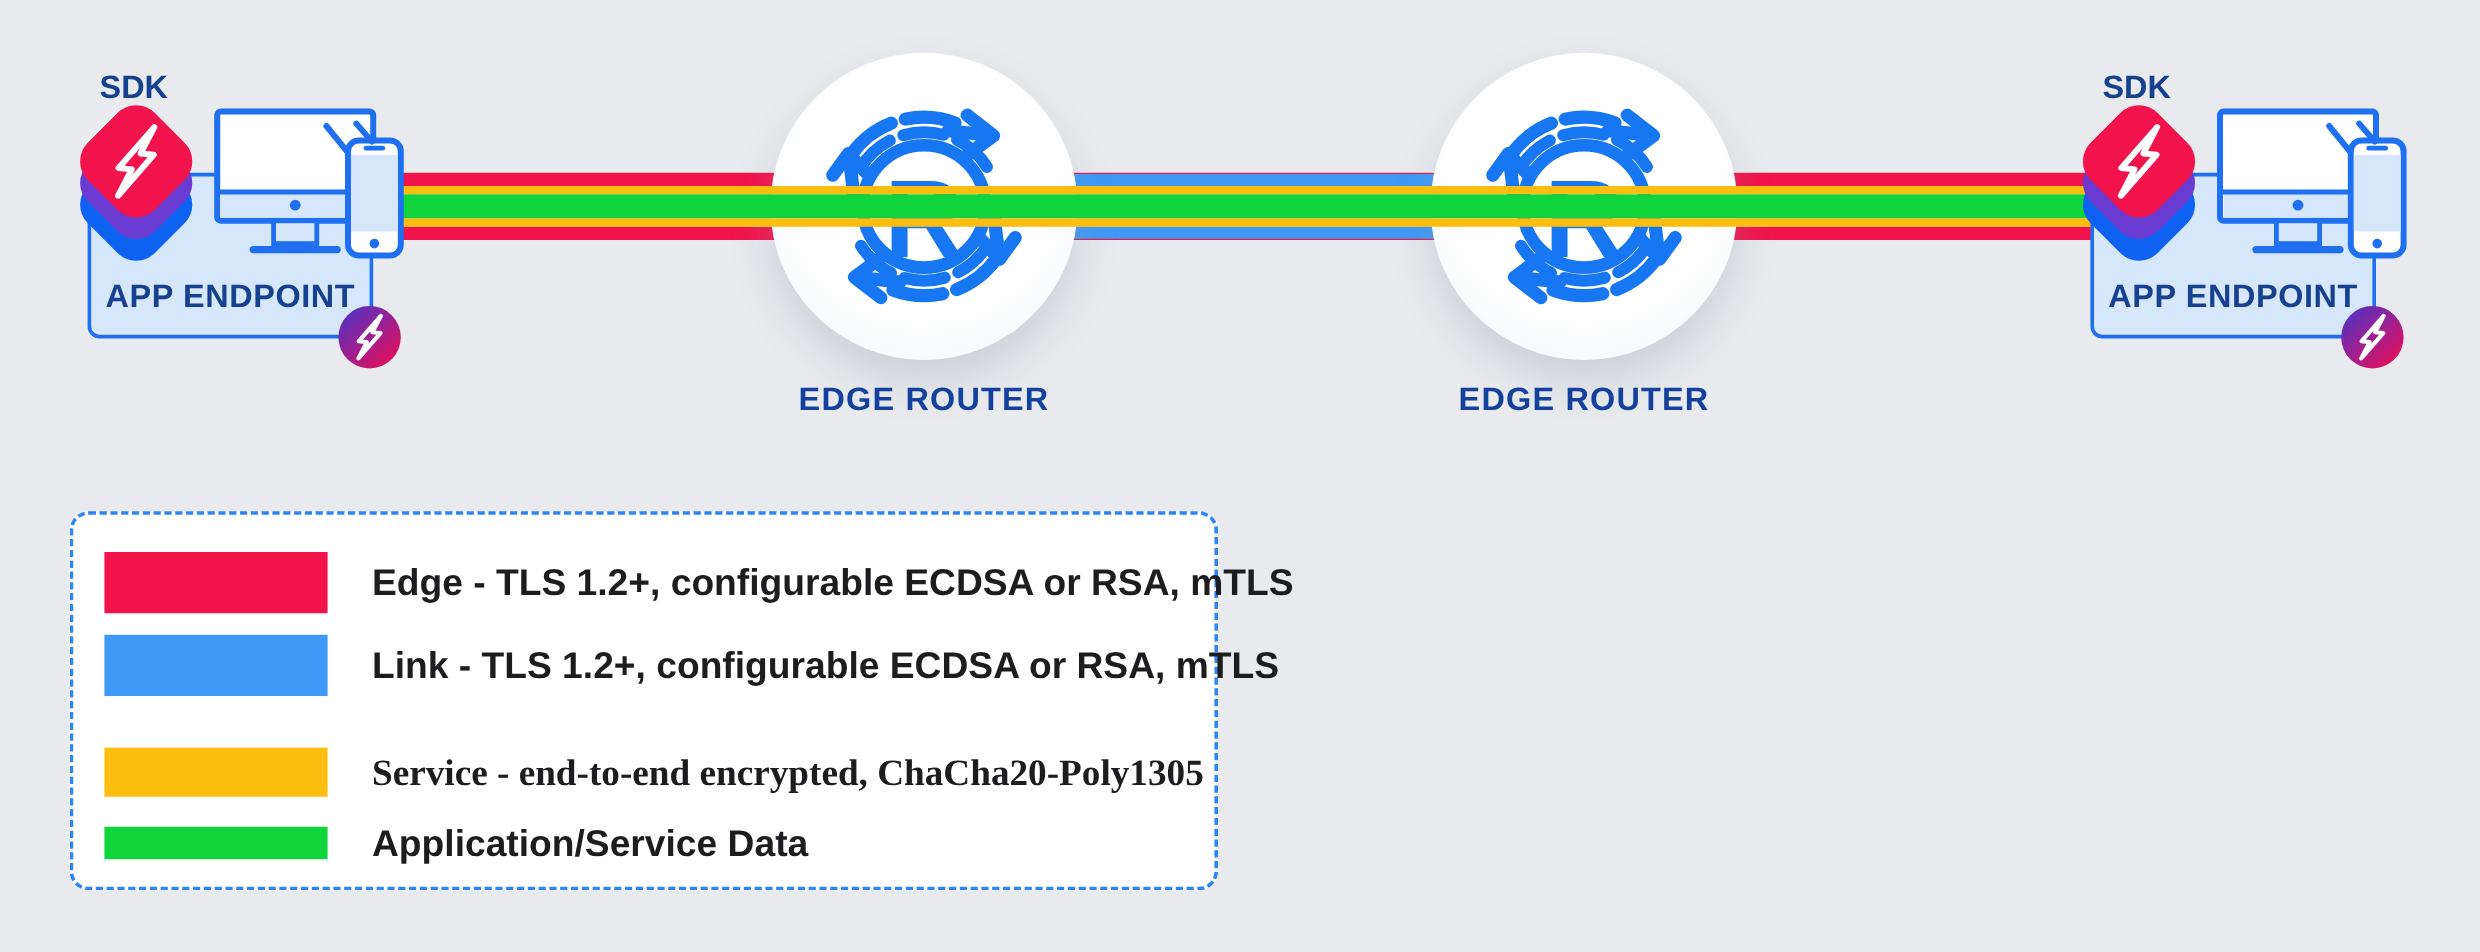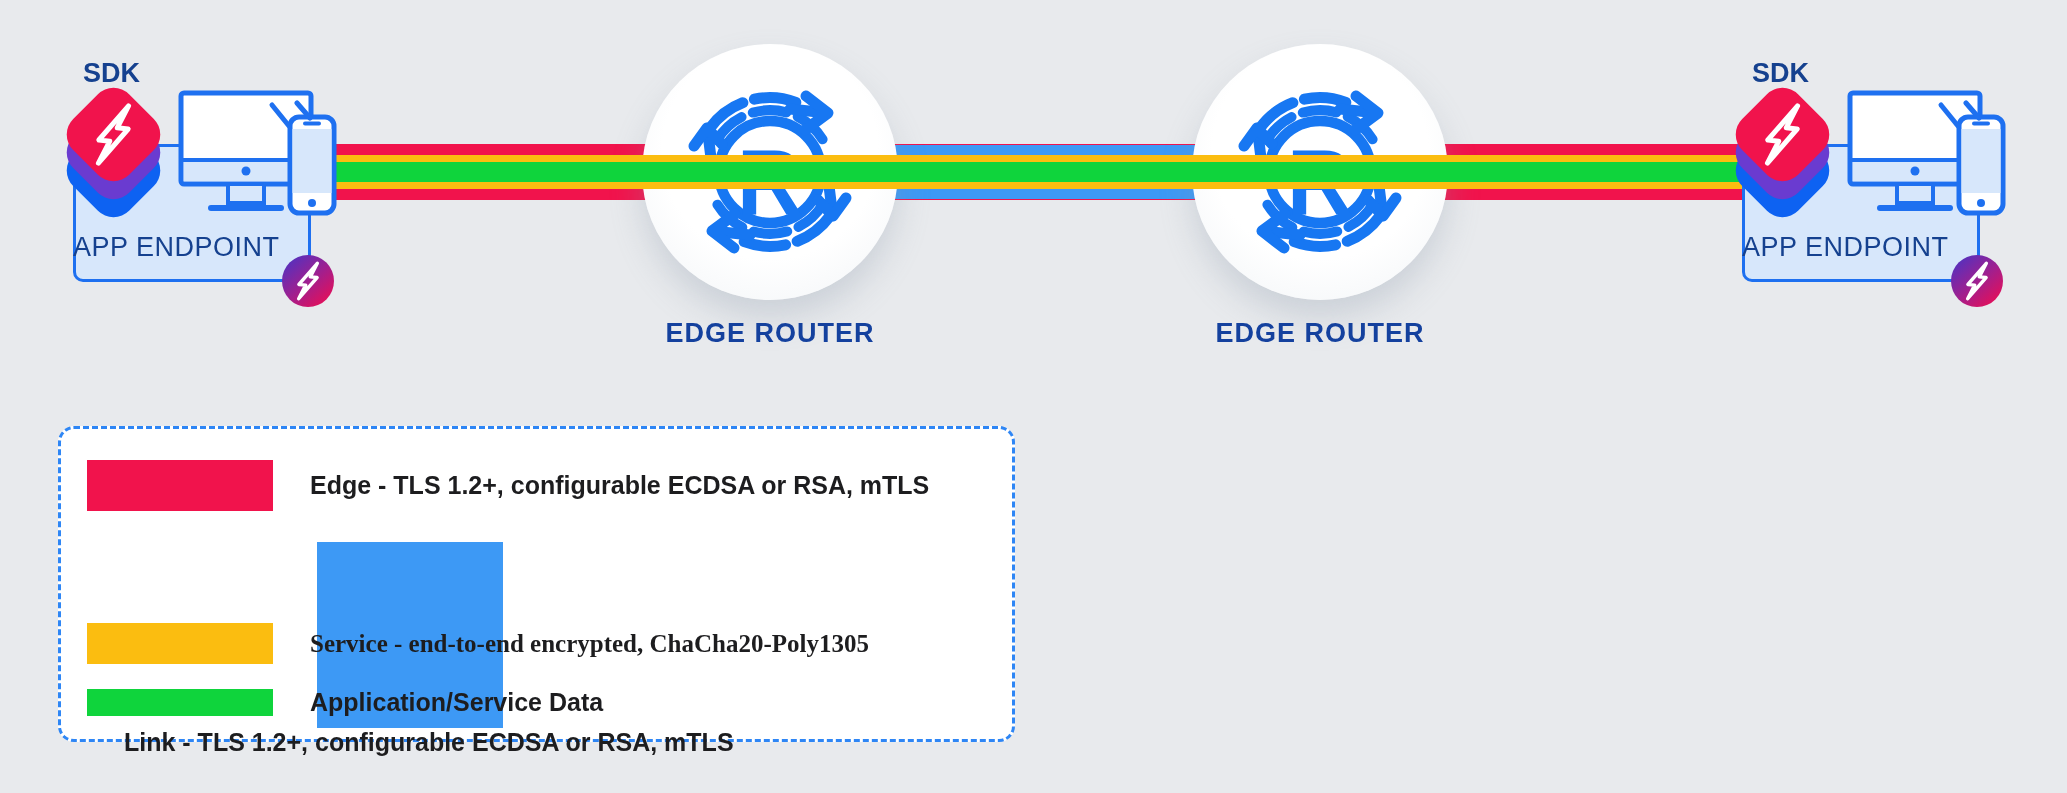--- a/index.html
+++ b/index.html
@@ -29,44 +29,44 @@
     font-size:27px;font-weight:600;letter-spacing:1px;color:#14419e;z-index:3;}
   .router-label.r1{left:610px;}
   .router-label.r2{left:1160px;}
 
   
   .endpoint{position:absolute;top:56px;width:300px;height:260px;z-index:6;}
   .endpoint.left{left:50px;}
   .endpoint.right{left:1719px;}
   .ep-box{position:absolute;left:23px;top:88px;width:238px;height:138px;box-sizing:border-box;
     background:#d7e7fb;border:3px solid #1e70f0;border-radius:10px;}
-  .ep-label{position:absolute;left:23px;top:176px;width:238px;text-align:left;
-    font-size:27px;font-weight:400;letter-spacing:0.5px;color:#15418f;}
+  .ep-label{position:absolute;left:23px;top:176px;width:238px;text-align:center;
+    font-size:27px;font-weight:700;letter-spacing:0.5px;color:#15418f;}
   .sdk-label{position:absolute;left:33px;top:2px;font-size:27px;font-weight:600;color:#15418f;}
   .monitor{position:absolute;left:128px;top:34px;}
   .phone{position:absolute;left:237px;top:58px;}
   .slashes{position:absolute;left:218px;top:44px;}
   .sdk-stack{position:absolute;left:8px;top:38px;width:112px;height:160px;}
   .diamond{position:absolute;left:16px;width:79px;height:79px;border-radius:22px;transform:rotate(45deg);}
   .d-blue{top:37px;background:#0d62f2;}
   .d-purple{top:19px;background:#6a3bd0;}
   .d-red{top:1px;background:#f1134c;}
   .stack-bolt{position:absolute;left:16px;top:1px;}
   .badge{position:absolute;left:232px;top:199px;width:52px;height:52px;border-radius:50%;
     background:linear-gradient(140deg,#4b33c4 5%,#a11f8e 52%,#ed0d52 95%);
     display:flex;align-items:center;justify-content:center;}
 
   
   .legend{position:absolute;left:58px;top:426px;width:957px;height:316px;box-sizing:border-box;
     background:#ffffff;border:3px dashed #2e86f5;border-radius:16px;z-index:7;}
   .legend-row{position:absolute;left:26px;display:flex;align-items:center;}
   .legend-row .swatch{width:186px;flex:0 0 186px;}
-  .legend-row .swatch-label{margin-left:37px;font-size:25px;font-weight:600;color:#1d1d1f;white-space:nowrap;}
+  .legend-row .swatch-label{margin-left:37px;font-size:31px;font-weight:600;color:#1d1d1f;white-space:nowrap;}
   .legend-row.lr0{top:31px;height:51px;}  .legend-row.lr0 .swatch{height:51px;}
-  .legend-row.lr1{top:113px;height:51px;flex-direction:column;} .legend-row.lr1 .swatch{height:51px;}
+  .legend-row.lr1{top:100px;height:51px;} .legend-row.lr1 .swatch{height:51px;}
   .legend-row.lr2{top:194px;height:41px;font-family:Liberation Serif, serif;} .legend-row.lr2 .swatch{height:41px;}
   .legend-row.lr3{top:260px;height:27px;justify-content:center;} .legend-row.lr3 .swatch{height:27px;}
 
   svg{display:block;}
 </style>
 </head>
 <body>
 
 <div class="stage">
 

